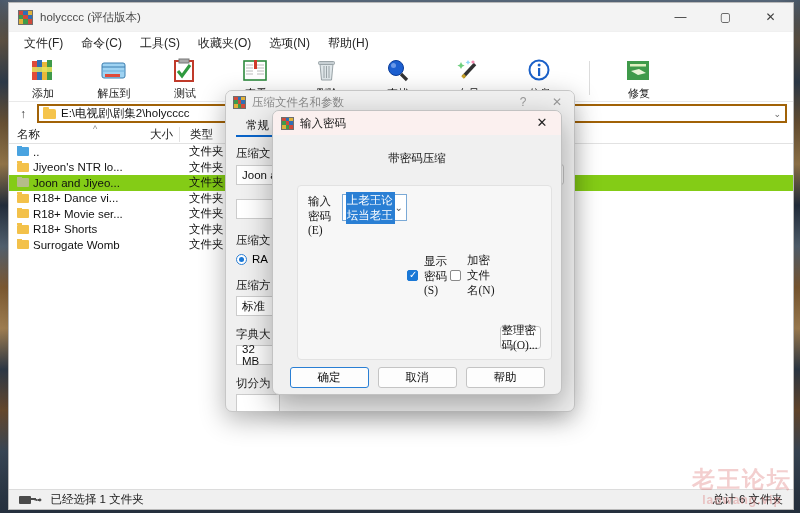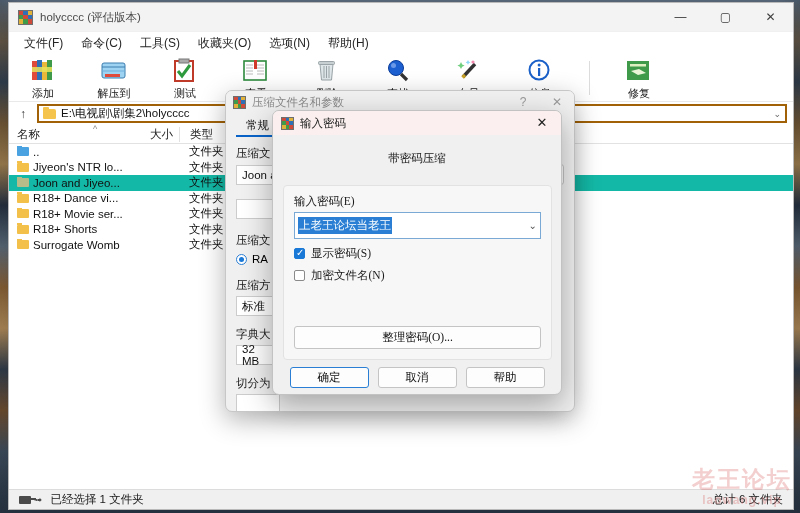--- a/index.html
+++ b/index.html
@@ -112,21 +112,21 @@
     color:#1a1a1a; border-bottom:1px solid #e2e2e2; position:relative;
   }
   .col-name { width:130px; padding-left:8px; position:relative; }
   .col-name .sortmark{ position:absolute; left:84px; top:-3px; font-size:9px; color:#888;}
   .col-size { width:40px; text-align:right; padding-right:6px; }
   .col-type { flex:1; padding-left:10px; border-left:1px solid #e2e2e2; }
   .list-rows { flex:1; overflow:hidden; }
   .row {
     display:flex; align-items:center; height:15.5px; font-size:11.5px; color:#111;
   }
-  .row.selected { background:#14b8a6; }
+  .row.selected { background:#84cc16; }
   .row .rname { width:130px; padding-left:8px; display:flex; align-items:center; gap:4px;
                 white-space:nowrap; overflow:hidden; }
   .row .rsize { width:40px; }
   .row .rtype { flex:1; padding-left:10px; }
   .f-ico {
     width:12px; height:9px; border-radius:1px; position:relative; flex:0 0 auto;
     background:#f3c14a;
   }
   .f-ico::before{
     content:""; position:absolute; left:0; top:-2.5px; width:5px; height:3px;
@@ -198,22 +198,22 @@
   .pw-title .title-icon{ margin:0; width:13px; height:13px; }
   .pw-title-text{ font-size:11.5px; color:#1d1d1d; }
   .pw-close{ margin-left:auto; width:38px; height:24px; display:flex;
              align-items:center; justify-content:center; color:#222; font-size:13px; }
   .pw-body{ flex:1; padding:0; display:flex; flex-direction:column; }
   .pw-head {
     height:46px; background:#f0f0f0; display:flex; align-items:center;
     justify-content:center; font-size:11.5px; color:#1a1a1a; flex:0 0 46px;
   }
   .pw-group {
-    margin:4px 9px 0 10px; background:#f7f7f7; border:1px solid #e2e2e2;
-    border-radius:4px; flex:1; padding:8px 10px 10px 10px; display:flex; flex-direction:column;
+    margin:4px 9px 0 24px; background:#f7f7f7; border:1px solid #e2e2e2;
+    border-radius:4px; flex:1; padding:8px 10px 10px 10px; display:flex; flex-direction:row;
   }
   .pw-label{ font-size:11.5px; color:#1a1a1a; margin-bottom:3px; }
   .pw-input {
     height:27px; background:#fff; border:1px solid #7aa9d6;
     display:flex; align-items:center; padding:0 3px; font-size:11.5px;
   }
   .pw-input .sel { background:#2a7fd4; color:#fff; padding:1px 1px; }
   .pw-input .caret{ margin-left:auto; color:#555; font-size:10px; }
   .cb-row{ display:flex; align-items:center; gap:6px; font-size:11.5px; margin-top:7px; color:#1a1a1a;}
   .cb{ width:11px;height:11px;border:1px solid #8a8a8a;background:#fff;border-radius:2px;

